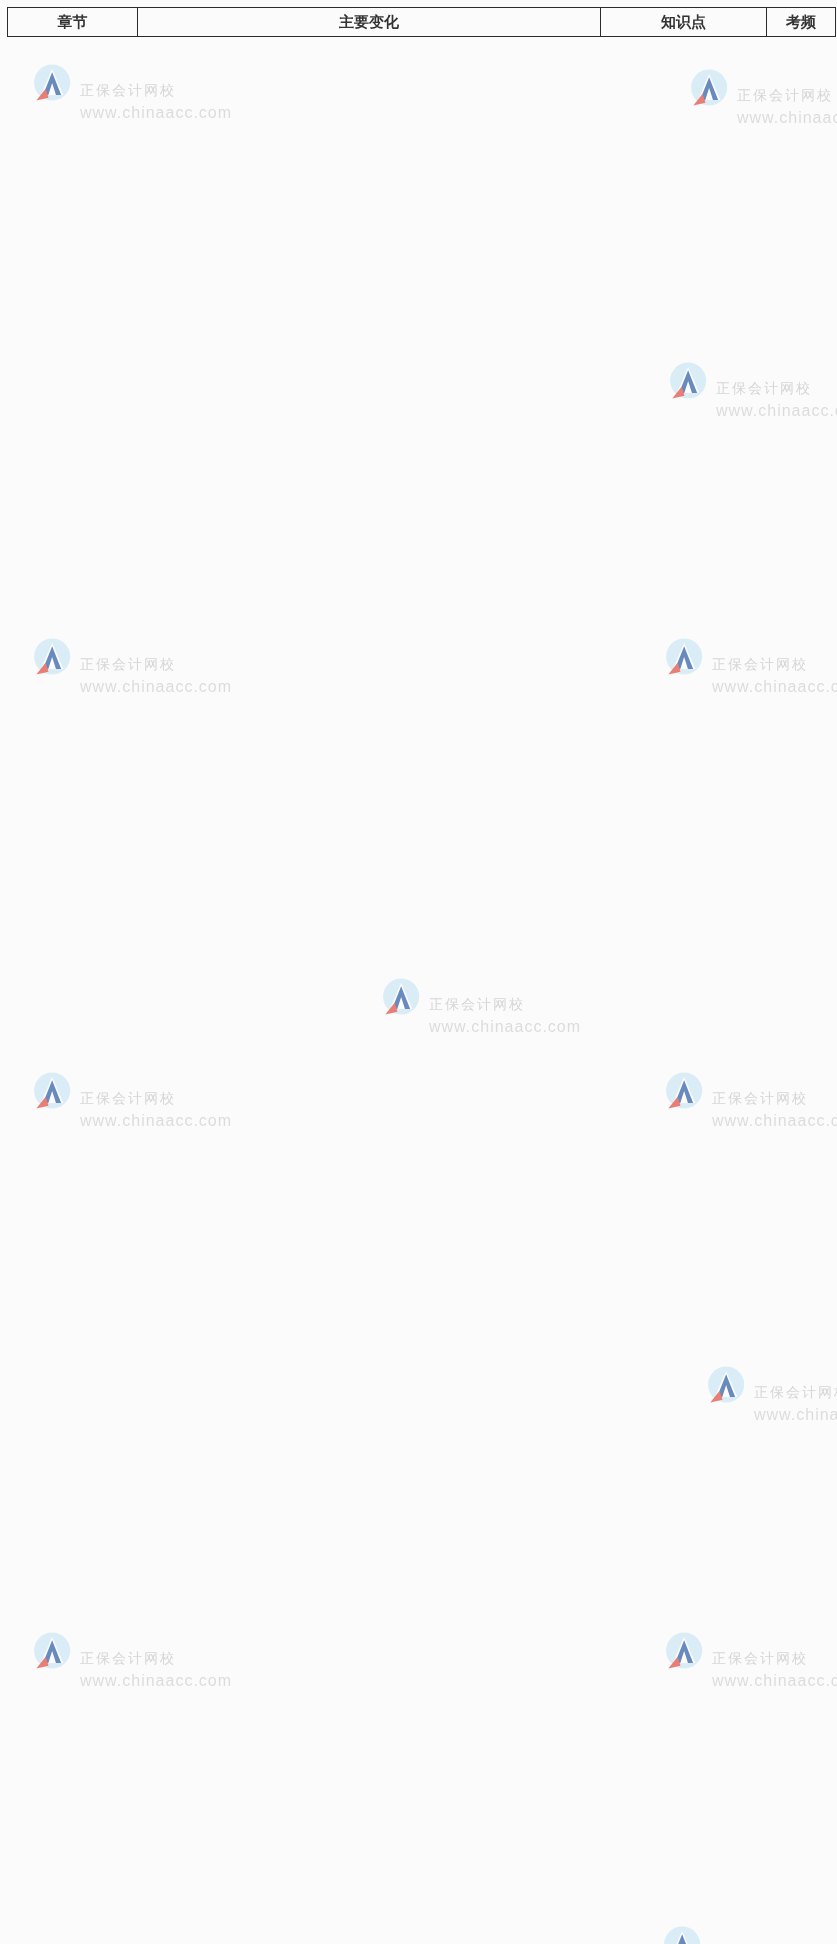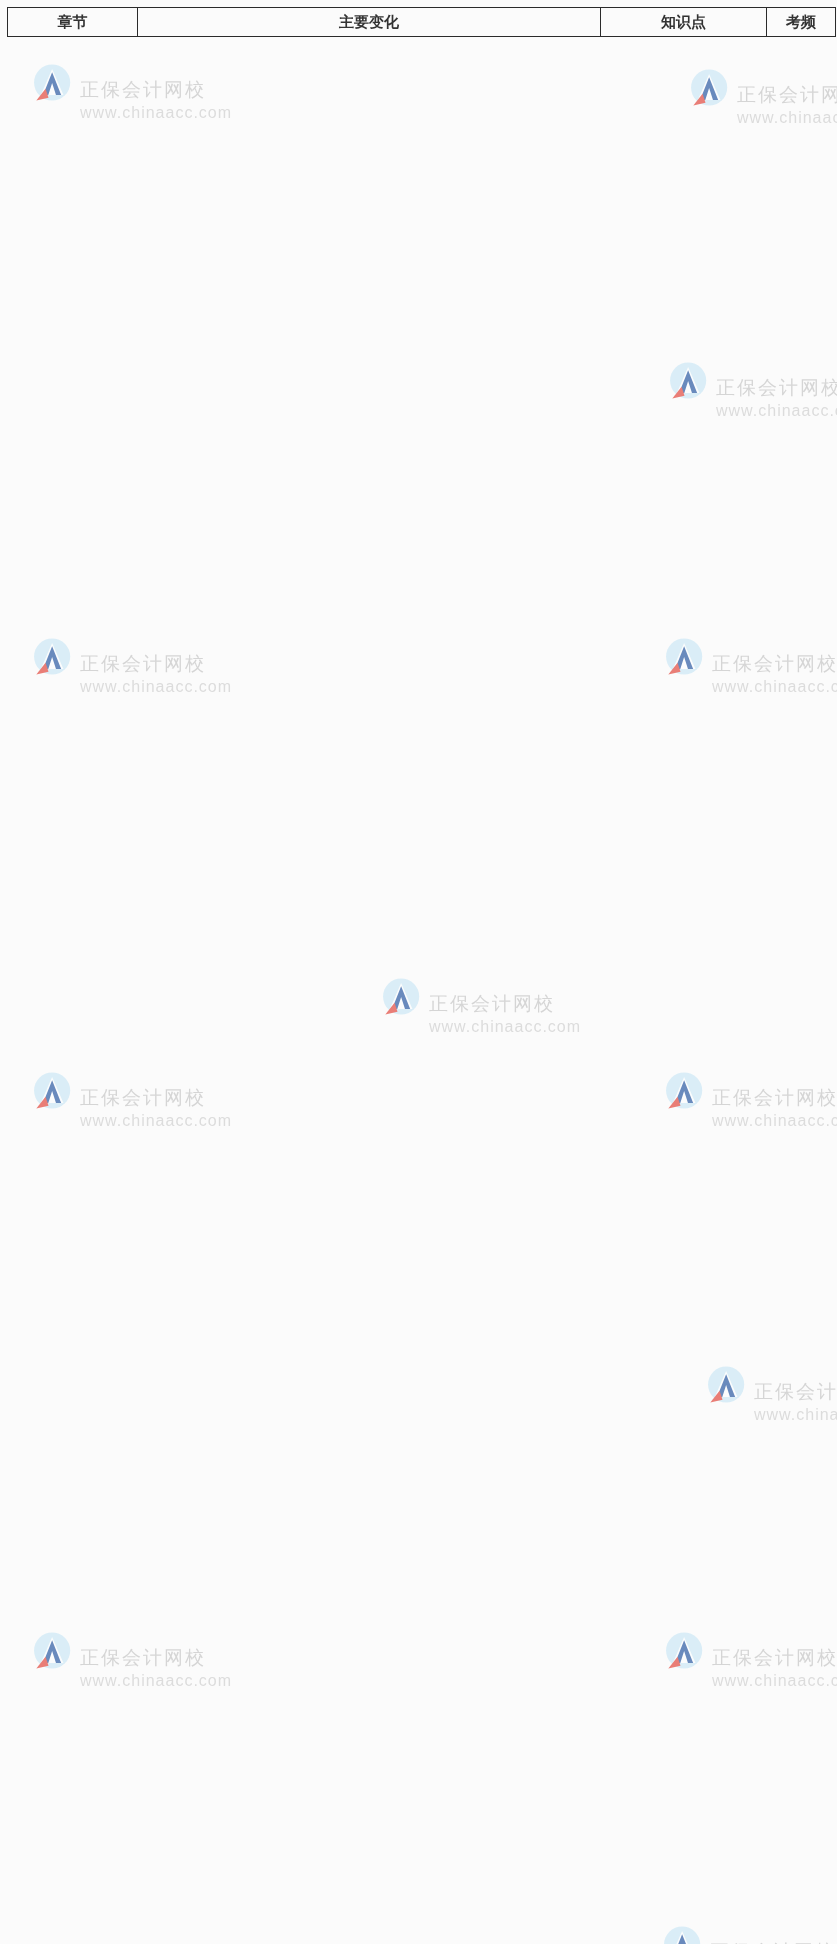--- a/index.html
+++ b/index.html
@@ -44,21 +44,21 @@
     align-items: center;
     gap: 6px;
     opacity: 0.65;
     pointer-events: none;
     z-index: 3;
     white-space: nowrap;
   }
   .wm-logo { width: 46px; height: 52px; flex: 0 0 auto; }
   .wm-text { display: block; }
   .wm-brand {
-    font-size: 19px;
+    font-size: 14px;
     color: #c2c2c2;
     letter-spacing: 2px;
     line-height: 24px;
     margin-top: 28px;
   }
   .wm-url {
     font-size: 16px;
     color: #cccccc;
     letter-spacing: 1px;
     line-height: 22px;

